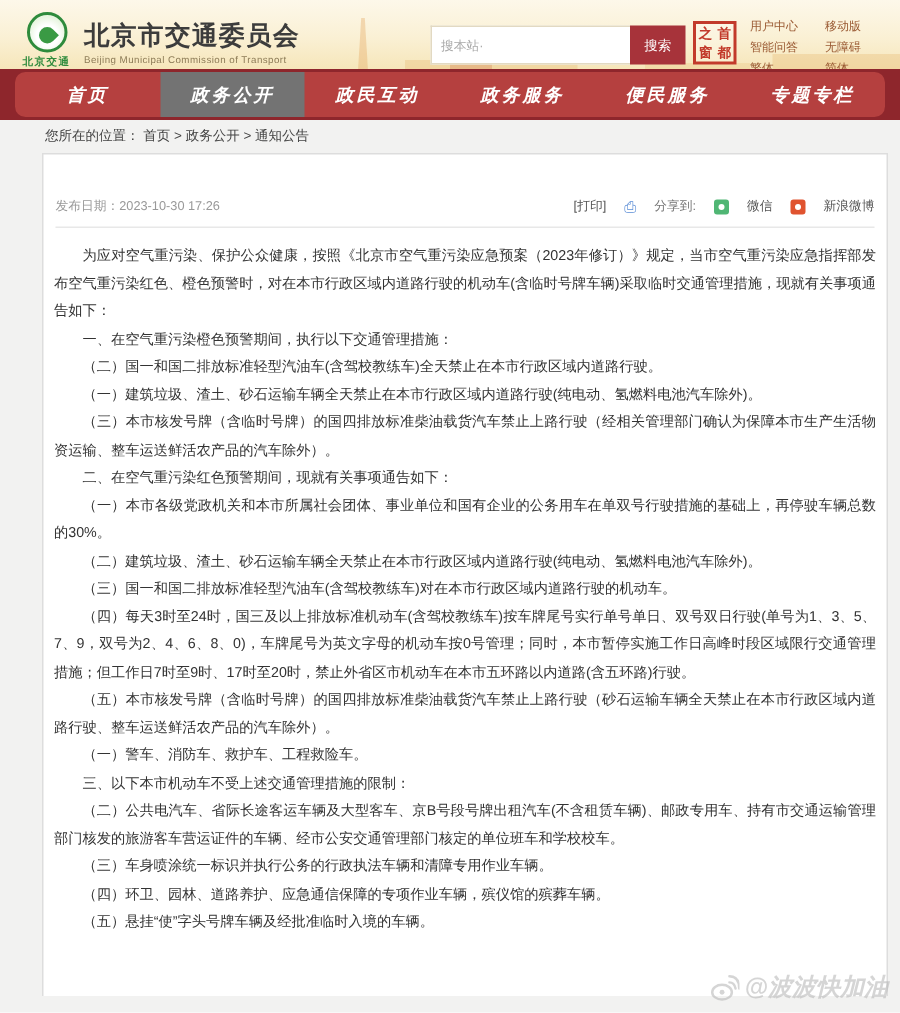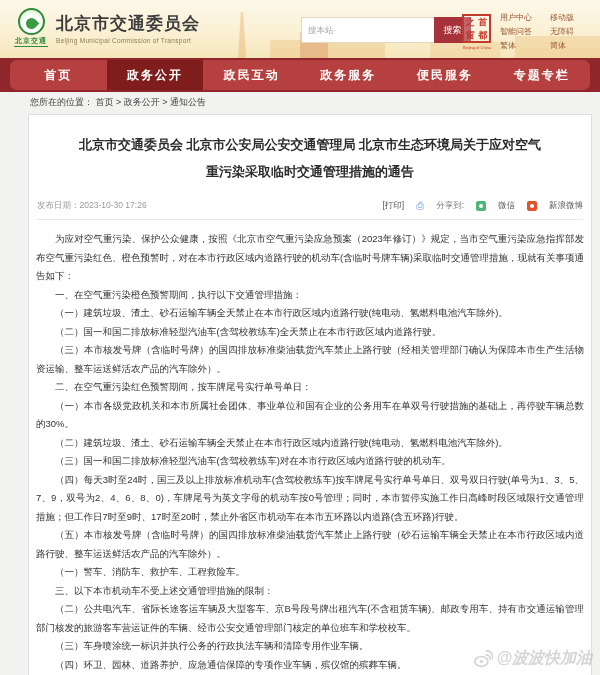--- a/index.html
+++ b/index.html
@@ -2,62 +2,62 @@
 <html><head>
 <meta charset="utf-8">
 <style>
   * { margin:0; padding:0; box-sizing:border-box; }
   html,body { width:600px; }
   body {
     font-family:"Liberation Sans","DejaVu Sans",sans-serif;
     width:600px; height:675px; overflow:hidden; background:#f2f2f1; position:relative;
   }
   
-  .banner { position:relative; width:600px; height:58px;
+  .banner { position:relative; width:600px; height:46px;
     background:linear-gradient(180deg,#fdf8ea 0%,#faf0d4 55%,#f6e6ba 100%); overflow:hidden; }
   .deco { position:absolute; pointer-events:none; }
   .deco-tower { left:238px; top:12px; width:8px; height:46px; background:rgba(228,168,96,.38);
     clip-path:polygon(35% 0,65% 0,100% 100%,0 100%); }
   .deco-b1 { left:270px; top:40px; width:115px; height:18px; background:rgba(230,178,104,.30); }
   .deco-b2 { left:300px; top:32px; width:28px; height:26px; background:rgba(205,110,70,.28); }
   .deco-b3 { left:430px; top:42px; width:70px; height:16px; background:rgba(232,184,112,.26); }
   .deco-b4 { left:515px; top:36px; width:85px; height:22px; background:rgba(230,178,104,.30); }
   .brand { position:absolute; left:14px; top:8px; display:flex; align-items:flex-start; }
   .emblem { width:34px; text-align:center; cursor:pointer; }
   .emblem-circle { width:27px; height:27px; margin:0 auto; border-radius:50%;
     border:2px solid #2e8b3c; background:radial-gradient(circle at 50% 60%, #ffffff 40%, #e8f5e0 70%);
     position:relative; }
   .emblem-circle::after { content:""; position:absolute; left:6px; top:8px; width:11px; height:11px;
     background:#3a9a44; border-radius:50% 0 50% 50%; transform:rotate(45deg); }
   .emblem-text { font-size:7px; font-weight:bold; color:#2e8b3c; letter-spacing:1px; margin-top:1px;
     border-bottom:1px solid #2e8b3c; }
   .brand-text { margin-left:8px; padding-top:4px; }
   .brand-title { font-size:17px; font-weight:bold; color:#3c3c3c; letter-spacing:1px; }
   .brand-sub { font-size:6.5px; color:#8d7c58; margin-top:2px; letter-spacing:.3px; }
-  .search { position:absolute; left:301px; top:17px; display:flex; }
+  .search { position:absolute; left:287px; top:17px; display:flex; }
   .search input { width:133px; height:26px; border:1px solid #e2d9c2; border-right:none; background:#fff;
     font-size:8.5px; color:#555; padding:0 6px; outline:none; }
   .search input::placeholder { color:#a9a9a9; }
   .search button { width:37px; height:26px; background:#a7333a; color:#fff; border:none;
     font-size:9px; cursor:pointer; }
   .stamp { position:absolute; left:462px; top:14px; width:29px; height:29px; border:2px solid #c23a2b;
     display:grid; grid-template-columns:1fr 1fr; cursor:pointer; background:rgba(255,255,255,.25); }
   .stamp span { font-size:9px; line-height:12px; font-weight:bold; color:#c23a2b; text-align:center; }
   .stamp-caption { position:absolute; left:459px; top:45px; width:36px; font-size:4px; color:#c23a2b;
     text-align:center; letter-spacing:0; }
   .quicklinks { position:absolute; left:500px; top:12px; display:flex; gap:18px; }
   .ql-col { display:flex; flex-direction:column; gap:3px;justify-content:center; }
   .ql-col a { font-size:8px; color:#9a5a33; text-decoration:none; cursor:pointer; }
   
   .nav { position:relative; width:600px; height:34px; background:#8e262c; }
   .nav-bar { position:absolute; left:10px; right:10px; top:2px; bottom:2px; background:#b5403f;
-    border-radius:7px; display:flex; overflow:hidden; }
+    border-radius:7px; display:flex; overflow:hidden;font-style:italic; }
   .nav-item { flex:1; text-align:center; line-height:30px; font-size:12px; font-weight:bold;
     color:#fff; letter-spacing:2px; cursor:pointer; }
-  .nav-item.active { background:#7f1d1d; }
+  .nav-item.active { background:#737373; }
   
   .breadcrumb { height:22px; line-height:21px; padding-left:30px; font-size:9px; color:#444; }
   .breadcrumb .path { cursor:pointer; }
   
   .content-box { margin-left:28px; width:564px; min-height:562px; background:#fff;
     border:1px solid #ddd; border-bottom:none; padding-top:14px; }
   .title { font-size:13px; font-weight:bold; color:#2b2b2b; text-align:center;
     line-height:27px; margin:2px 44px 0; }
   .meta { display:flex; justify-content:space-between; align-items:center;
     margin-top:15px; padding:0 8px; font-size:8.5px; color:#999;text-align:center; }
@@ -136,43 +136,42 @@
       <div class="nav-item">专题专栏</div>
     </div>
 </nav>
 
 <div class="breadcrumb">
   <span>您所在的位置：</span>
   <span class="path">首页 &gt; 政务公开 &gt; 通知公告</span>
 </div>
 
 <main class="content-box">
-  <h1 class="title">北京市交通委员会 北京市公安局公安交通管理局 北京市生态环境局关于应对空气重污染采取临时交通管理措施的通告</h1>
   <div class="meta">
     <span>
       <span>发布日期：</span><span>2023-10-30 17:26</span>
     </span>
     <span class="meta-right">
       <a>[打印]</a>
       <span class="printer-icon">⎙</span>
       <span>分享到:</span>
       <span class="sicon wechat"></span>
       <a>微信</a>
       <span class="sicon weibo"></span>
       <a>新浪微博</a>
     </span>
   </div>
   <hr class="divider">
   <div class="article-body">
       <p>为应对空气重污染、保护公众健康，按照《北京市空气重污染应急预案（2023年修订）》规定，当市空气重污染应急指挥部发布空气重污染红色、橙色预警时，对在本市行政区域内道路行驶的机动车(含临时号牌车辆)采取临时交通管理措施，现就有关事项通告如下：</p>
       <p>一、在空气重污染橙色预警期间，执行以下交通管理措施：</p>
+      <p>（二）国一和国二排放标准轻型汽油车(含驾校教练车)全天禁止在本市行政区域内道路行驶。</p>
       <p>（一）建筑垃圾、渣土、砂石运输车辆全天禁止在本市行政区域内道路行驶(纯电动、氢燃料电池汽车除外)。</p>
-      <p>（二）国一和国二排放标准轻型汽油车(含驾校教练车)全天禁止在本市行政区域内道路行驶。</p>
       <p>（三）本市核发号牌（含临时号牌）的国四排放标准柴油载货汽车禁止上路行驶（经相关管理部门确认为保障本市生产生活物资运输、整车运送鲜活农产品的汽车除外）。</p>
-      <p>二、在空气重污染红色预警期间，按车牌尾号实行单号单日：</p>
+      <p>二、在空气重污染红色预警期间，现就有关事项通告如下：</p>
       <p>（一）本市各级党政机关和本市所属社会团体、事业单位和国有企业的公务用车在单双号行驶措施的基础上，再停驶车辆总数的30%。</p>
       <p>（二）建筑垃圾、渣土、砂石运输车辆全天禁止在本市行政区域内道路行驶(纯电动、氢燃料电池汽车除外)。</p>
       <p>（三）国一和国二排放标准轻型汽油车(含驾校教练车)对在本市行政区域内道路行驶的机动车。</p>
       <p>（四）每天3时至24时，国三及以上排放标准机动车(含驾校教练车)按车牌尾号实行单号单日、双号双日行驶(单号为1、3、5、7、9，双号为2、4、6、8、0)，车牌尾号为英文字母的机动车按0号管理；同时，本市暂停实施工作日高峰时段区域限行交通管理措施；但工作日7时至9时、17时至20时，禁止外省区市机动车在本市五环路以内道路(含五环路)行驶。</p>
       <p>（五）本市核发号牌（含临时号牌）的国四排放标准柴油载货汽车禁止上路行驶（砂石运输车辆全天禁止在本市行政区域内道路行驶、整车运送鲜活农产品的汽车除外）。</p>
       <p>（一）警车、消防车、救护车、工程救险车。</p>
       <p>三、以下本市机动车不受上述交通管理措施的限制：</p>
       <p>（二）公共电汽车、省际长途客运车辆及大型客车、京B号段号牌出租汽车(不含租赁车辆)、邮政专用车、持有市交通运输管理部门核发的旅游客车营运证件的车辆、经市公安交通管理部门核定的单位班车和学校校车。</p>
       <p>（三）车身喷涂统一标识并执行公务的行政执法车辆和清障专用作业车辆。</p>
       <p>（四）环卫、园林、道路养护、应急通信保障的专项作业车辆，殡仪馆的殡葬车辆。</p>

